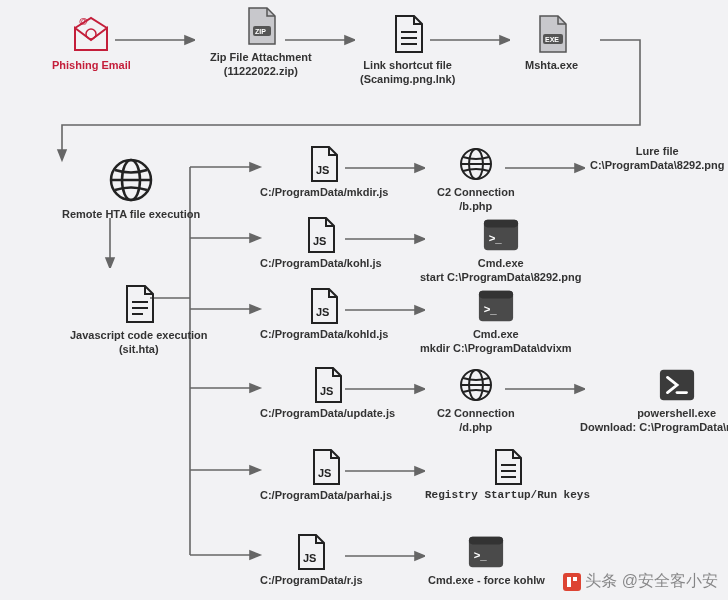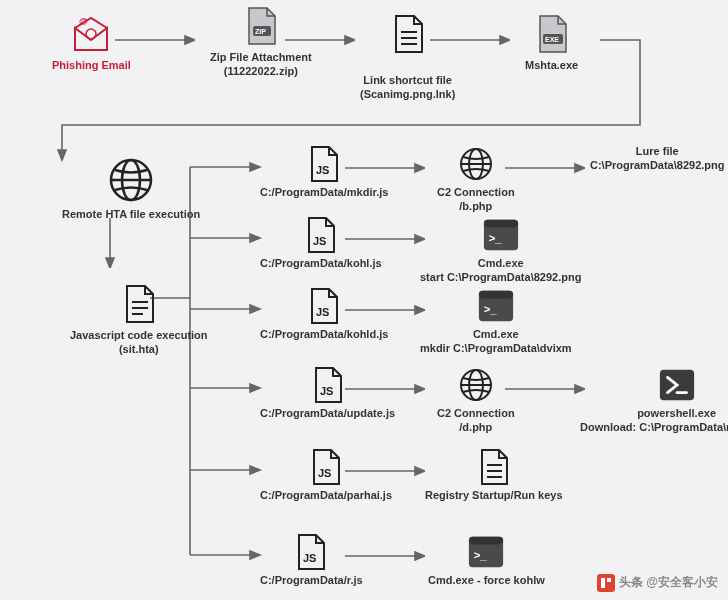--- a/index.html
+++ b/index.html
@@ -5,21 +5,21 @@
   * { box-sizing: border-box; margin: 0; padding: 0; }
   body { width: 728px; height: 600px; background: #f2f2f4; font-family: Arial, sans-serif; position: relative; overflow: hidden; }
   .node { position: absolute; display: flex; flex-direction: column; align-items: center; }
   .icon { width: 44px; height: 44px; display: flex; align-items: center; justify-content: center; }
   .icon-sm { width: 38px; height: 38px; }
   .lbl { font-size: 11px; color: #333; text-align: center; margin-top: 3px; line-height: 1.25; font-weight: 600; white-space: pre; }
   .lbl-red { color: #c41e3a; font-weight: bold; }
   svg { display: block; }
   .arrow { position: absolute; stroke: #666; stroke-width: 1.6; fill: none; }
   .arrow-head { fill: #666; }
-  .watermark { position: absolute; bottom: 8px; right: 10px; font-size: 12px; color: rgba(0,0,0,0.45); font-weight: 700; }
+  .watermark { position: absolute; bottom: 8px; right: 10px; font-size: 16px; color: rgba(0,0,0,0.45); font-weight: 400; }
   .watermark-icon { display: inline-block; vertical-align: middle; width: 18px; height: 18px; margin-right: 4px; }
 </style>
 </head>
 <body>
 
 <svg class="arrow" style="left:115px;top:30px;width:80px;height:20px">
     <line x1="0" y1="10" x2="70" y2="10"></line>
     <polygon class="arrow-head" points="70,6 80,10 70,14"></polygon>
   </svg>
 <svg class="arrow" style="left:285px;top:30px;width:70px;height:20px">
@@ -119,21 +119,21 @@
       <path d="M10 4 L28 4 L36 12 L36 40 L10 40 Z" fill="#c8c8cc" stroke="#555" stroke-width="1.5"></path>
       <path d="M28 4 L28 12 L36 12" fill="none" stroke="#555" stroke-width="1.5"></path>
       <rect x="14" y="22" width="18" height="10" rx="2" fill="#555"></rect>
       <text x="16" y="30" font-size="7" fill="#fff" font-weight="bold">ZIP</text>
     </svg>
   </div>
   <div class="lbl">Zip File Attachment
 (11222022.zip)</div>
 </div>
 
-<div class="node" style="left:360px;top:12px;gap:15px;">
+<div class="node" style="left:360px;top:12px;">
   <div class="icon">
     <svg width="40" height="44" viewBox="0 0 40 44">
       <path d="M8 4 L26 4 L34 12 L34 40 L8 40 Z" fill="none" stroke="#222" stroke-width="2"></path>
       <path d="M26 4 L26 12 L34 12" fill="none" stroke="#222" stroke-width="2"></path>
       <line x1="13" y1="20" x2="29" y2="20" stroke="#222" stroke-width="2"></line>
       <line x1="13" y1="26" x2="29" y2="26" stroke="#222" stroke-width="2"></line>
       <line x1="13" y1="32" x2="29" y2="32" stroke="#222" stroke-width="2"></line>
     </svg>
   </div>
   <div class="lbl">Link shortcut file
@@ -296,21 +296,21 @@
   <div class="icon icon-sm">
     <svg width="34" height="40" viewBox="0 0 34 40">
         <path d="M5 3 L22 3 L30 11 L30 37 L5 37 Z" fill="none" stroke="#222" stroke-width="2"></path>
         <path d="M22 3 L22 11 L30 11" fill="none" stroke="#222" stroke-width="2"></path>
         <text x="9" y="30" font-size="11" font-weight="bold" fill="#222">JS</text>
       </svg>
   </div>
   <div class="lbl">C:/ProgramData/parhai.js</div>
 </div>
 
-<div class="node" style="left:425px;top:448px;">
+<div class="node" style="left:425px;top:448px;font-family:Liberation Mono, monospace;">
   <div class="icon icon-sm">
     <svg width="34" height="40" viewBox="0 0 34 40">
         <path d="M5 3 L22 3 L30 11 L30 37 L5 37 Z" fill="none" stroke="#222" stroke-width="2"></path>
         <path d="M22 3 L22 11 L30 11" fill="none" stroke="#222" stroke-width="2"></path>
         <line x1="10" y1="18" x2="25" y2="18" stroke="#222" stroke-width="2"></line>
         <line x1="10" y1="24" x2="25" y2="24" stroke="#222" stroke-width="2"></line>
         <line x1="10" y1="30" x2="25" y2="30" stroke="#222" stroke-width="2"></line>
       </svg>
   </div>
   <div class="lbl">Registry Startup/Run keys</div>

